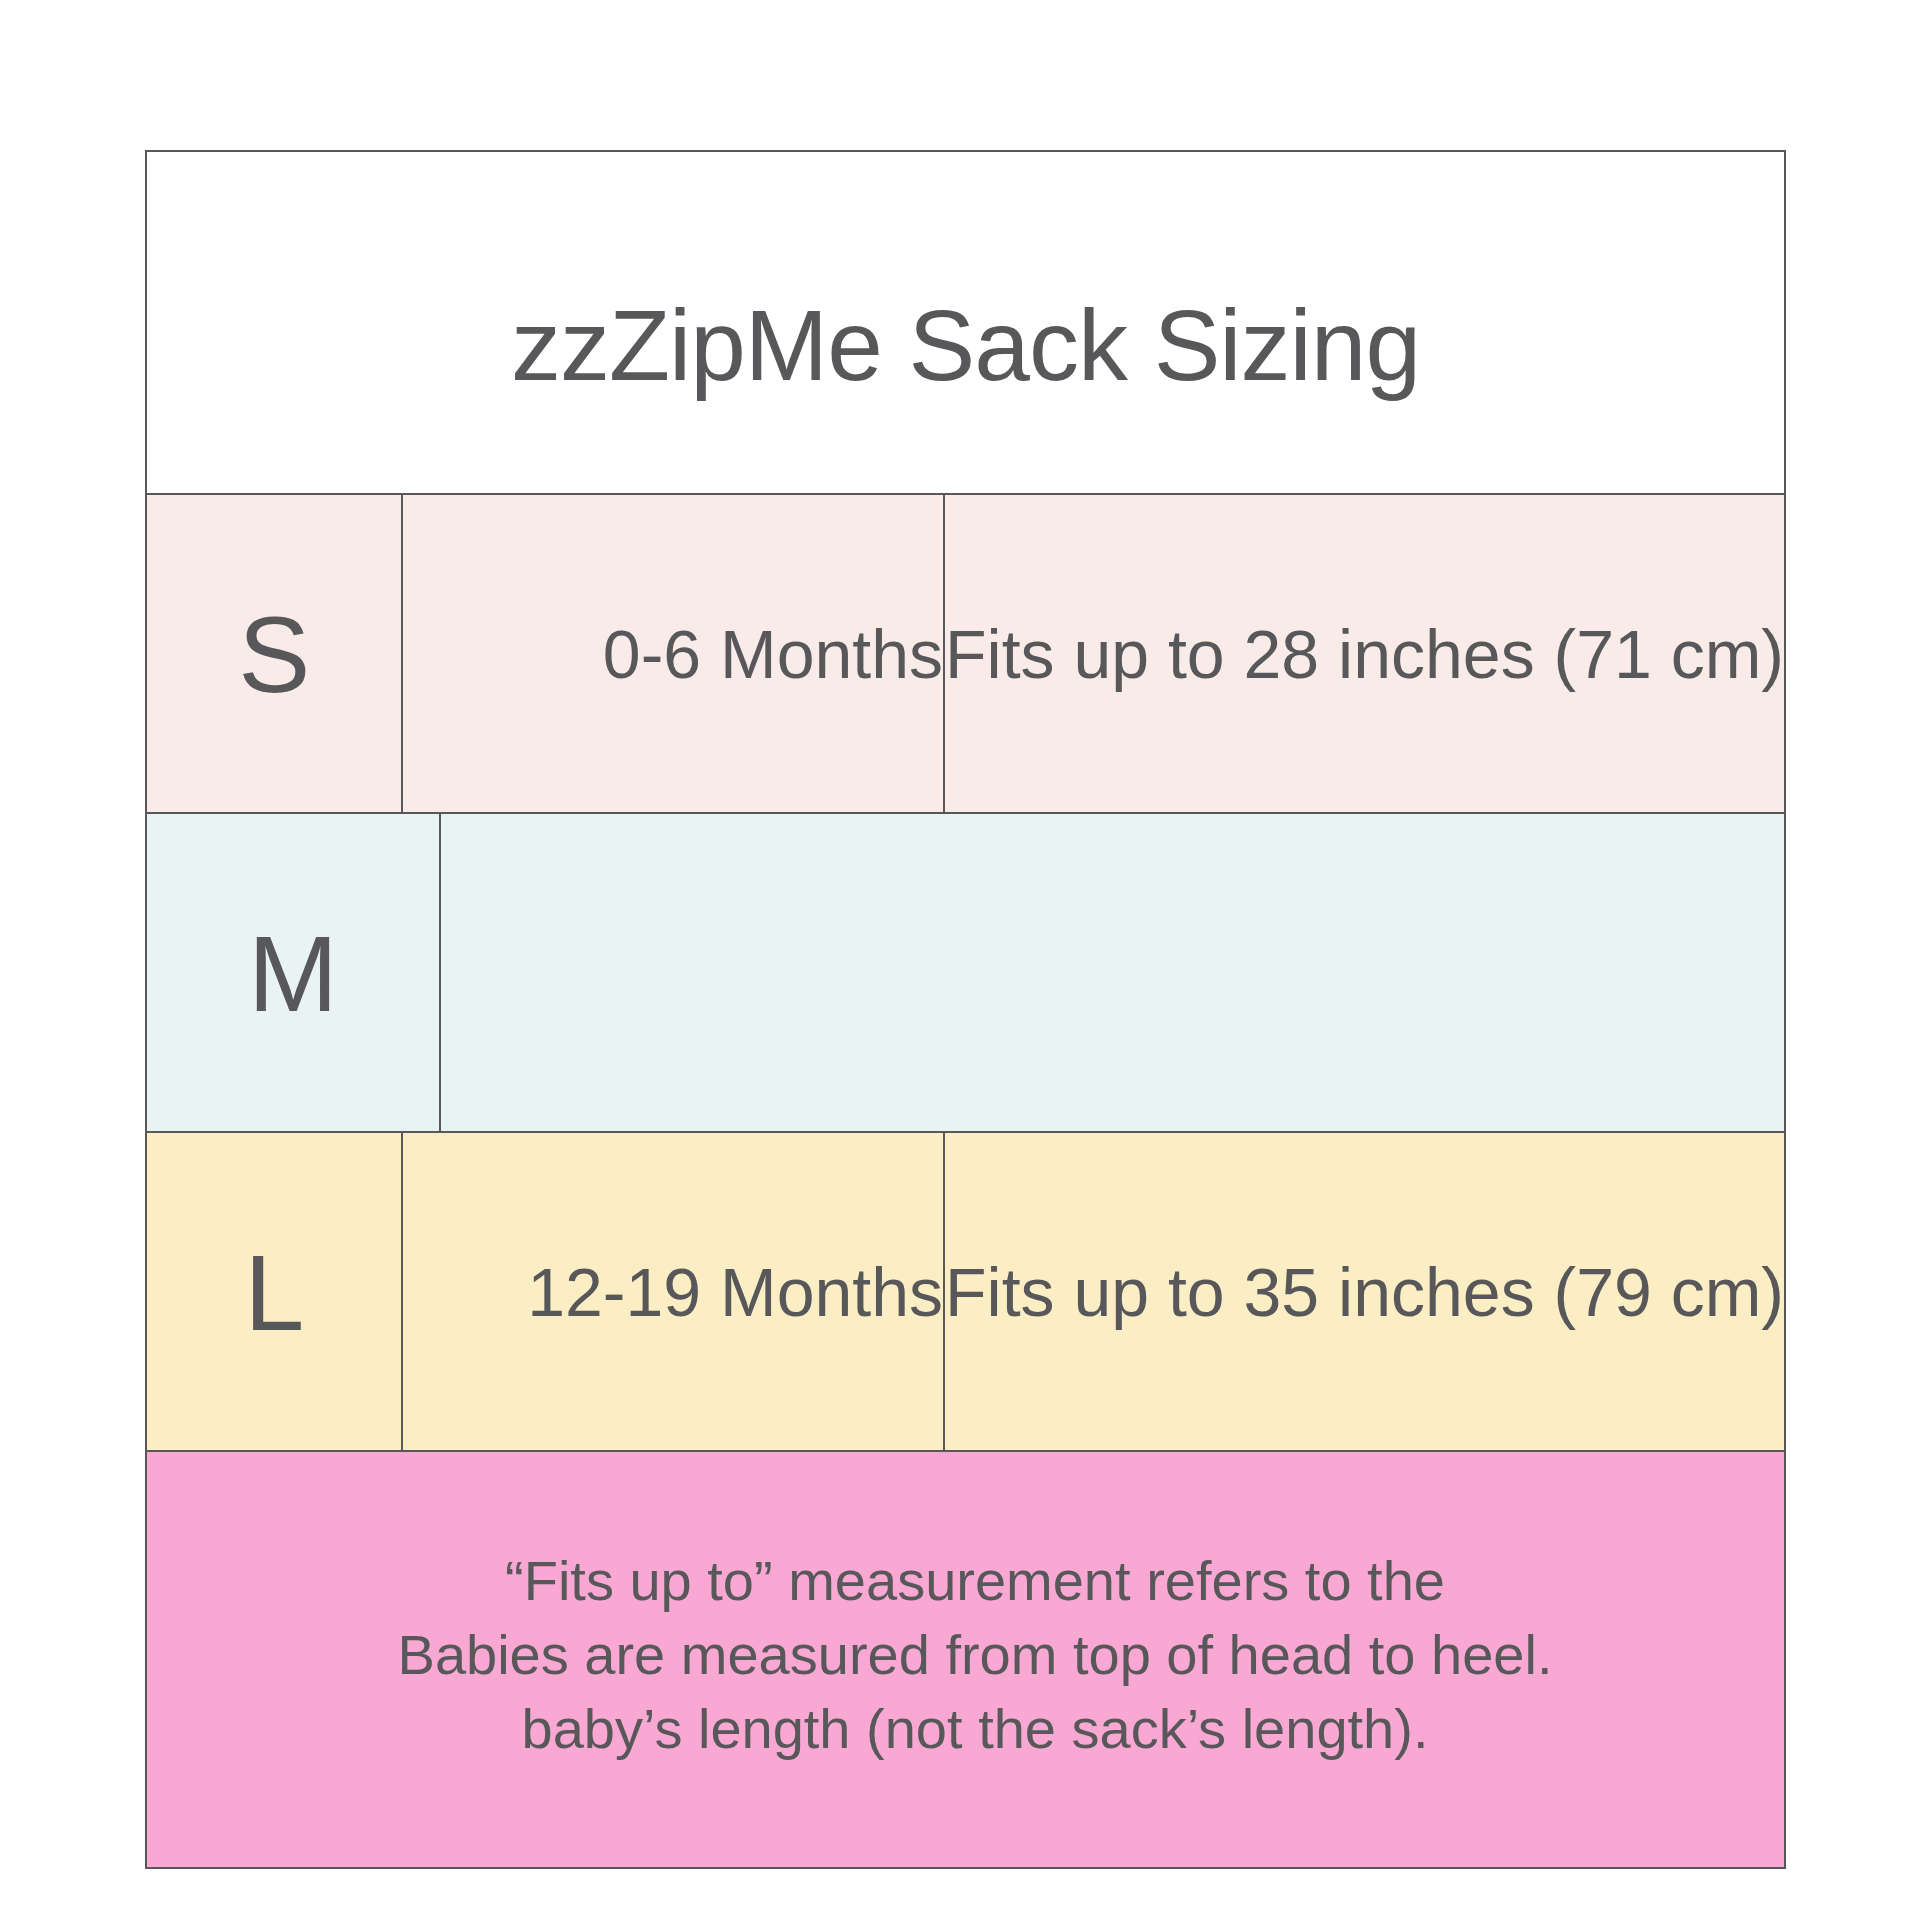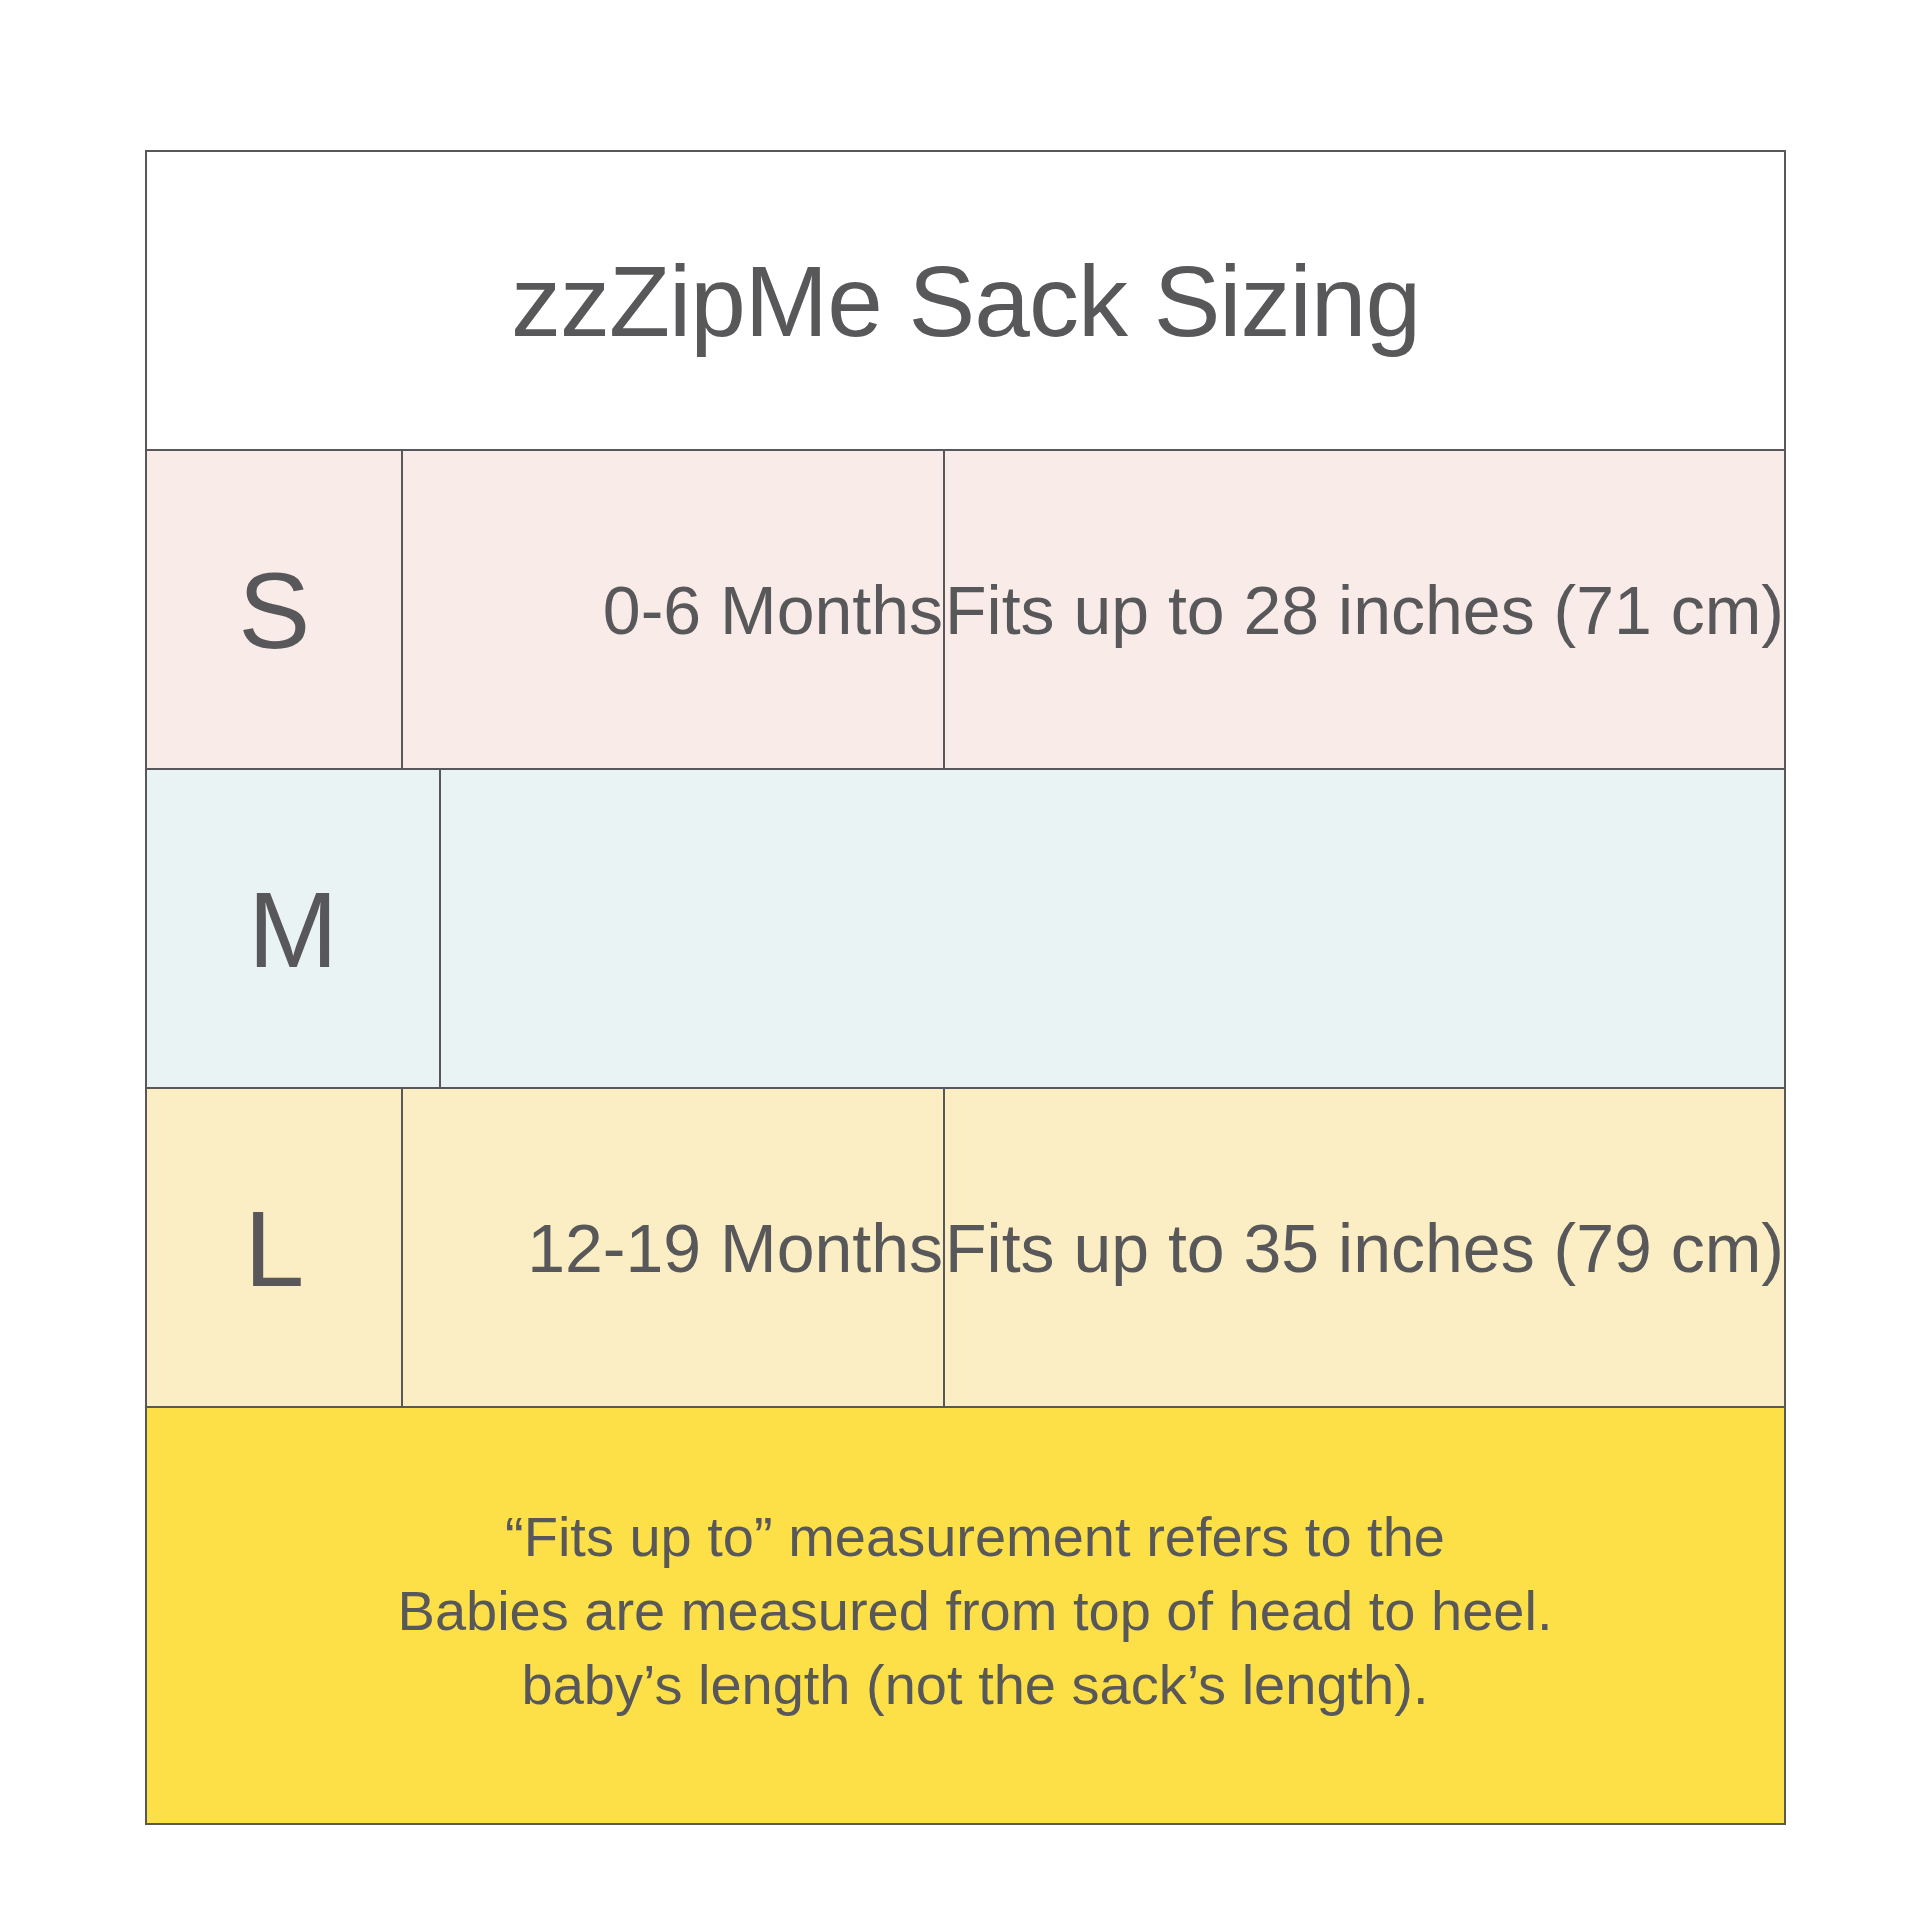--- a/index.html
+++ b/index.html
@@ -32,20 +32,21 @@
   }
 
   
   .title-row {
     height: 299px;
     display: flex;
     align-items: center;
     justify-content: center;
     border-bottom: 2.9px solid #58585a;
     box-sizing: border-box;
+    margin-top: 44px;
   }
   .title-text {
     font-size: 100px;
     font-weight: 300;
     letter-spacing: -1px;
     color: #58585a;
     line-height: 1;
     white-space: nowrap;
   }
 
@@ -103,21 +104,21 @@
   .row-s { background: #f8ebe8; }
   .row-m { background: #eaf3f3; }
   .row-l { background: #fbeec4; }
 
   
   .note-row {
     min-height: 415px;
     display: flex;
     align-items: center;
     justify-content: center;
-    background: #fde047;
+    background: #f9a8d4;
     box-sizing: border-box;
     padding: 39px 39px 48px 58px;
   }
   .note-text {
     text-align: center;
     font-size: 56px;
     font-weight: 300;
     line-height: 1.32;
     color: #58585a;
   }

